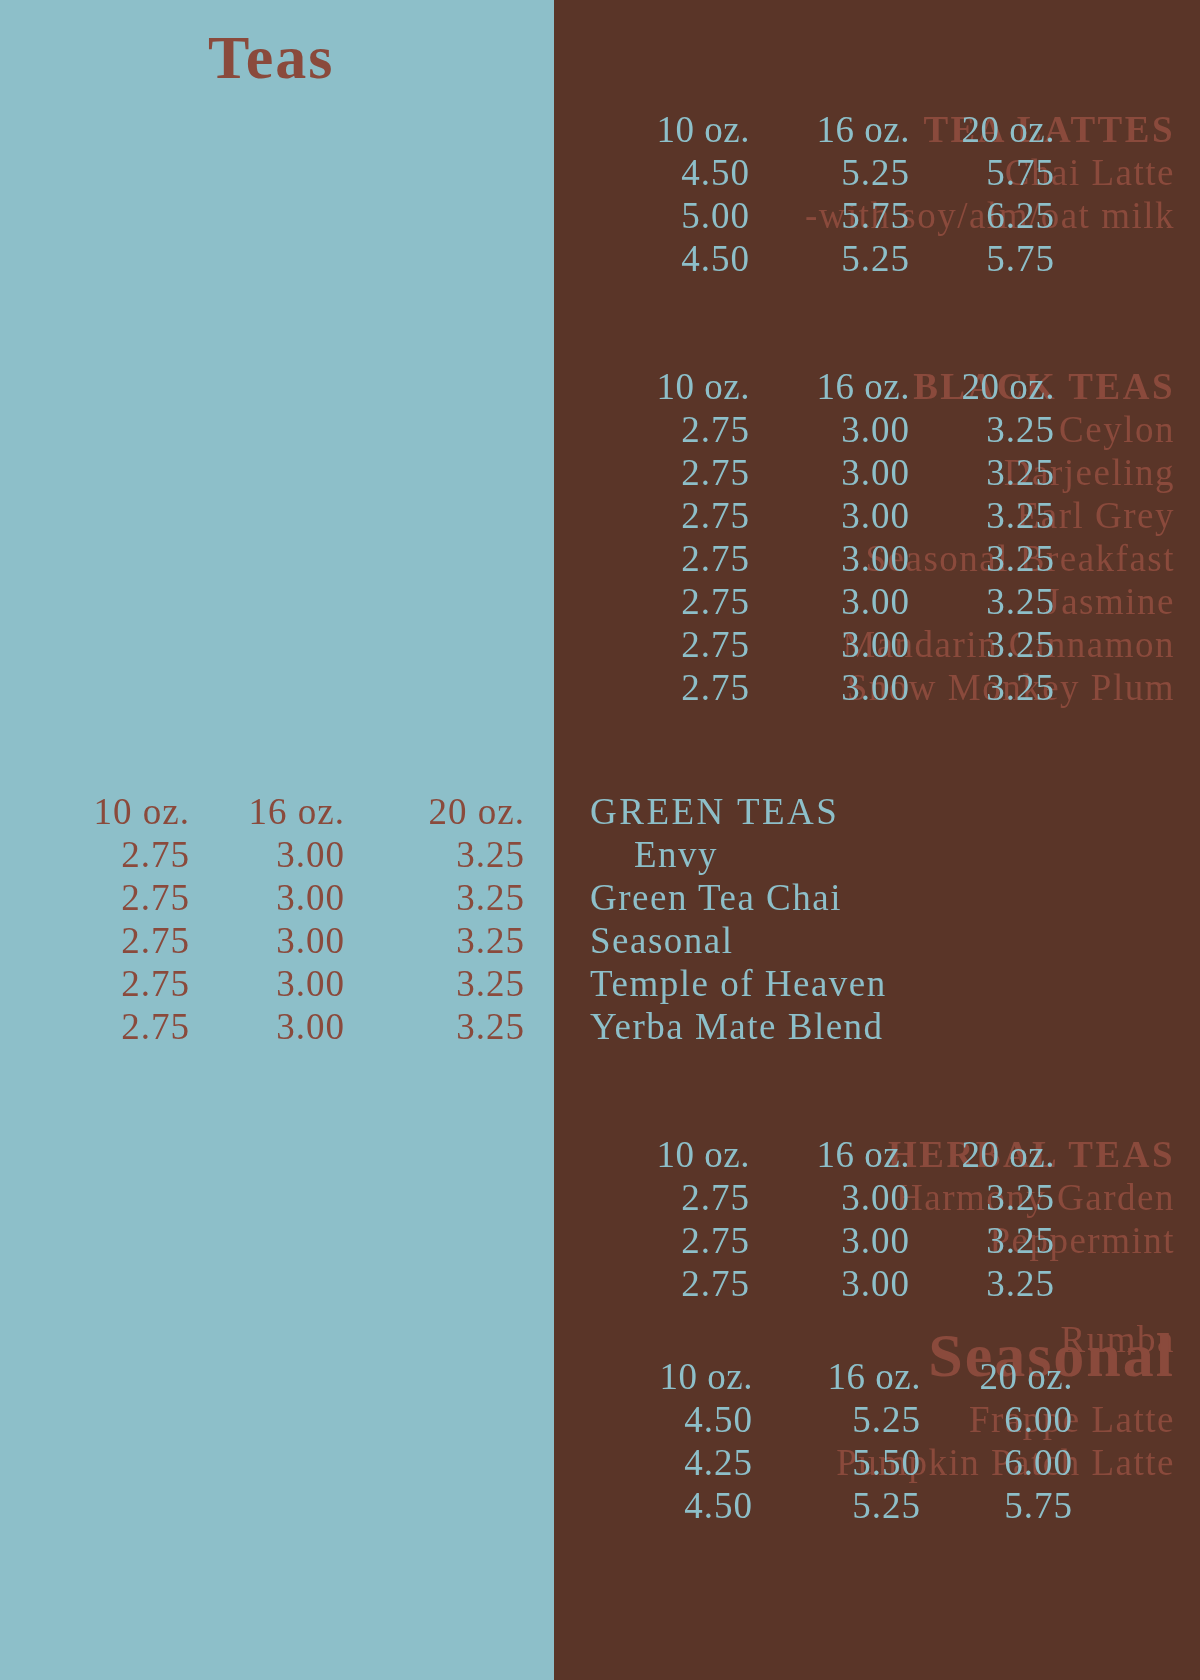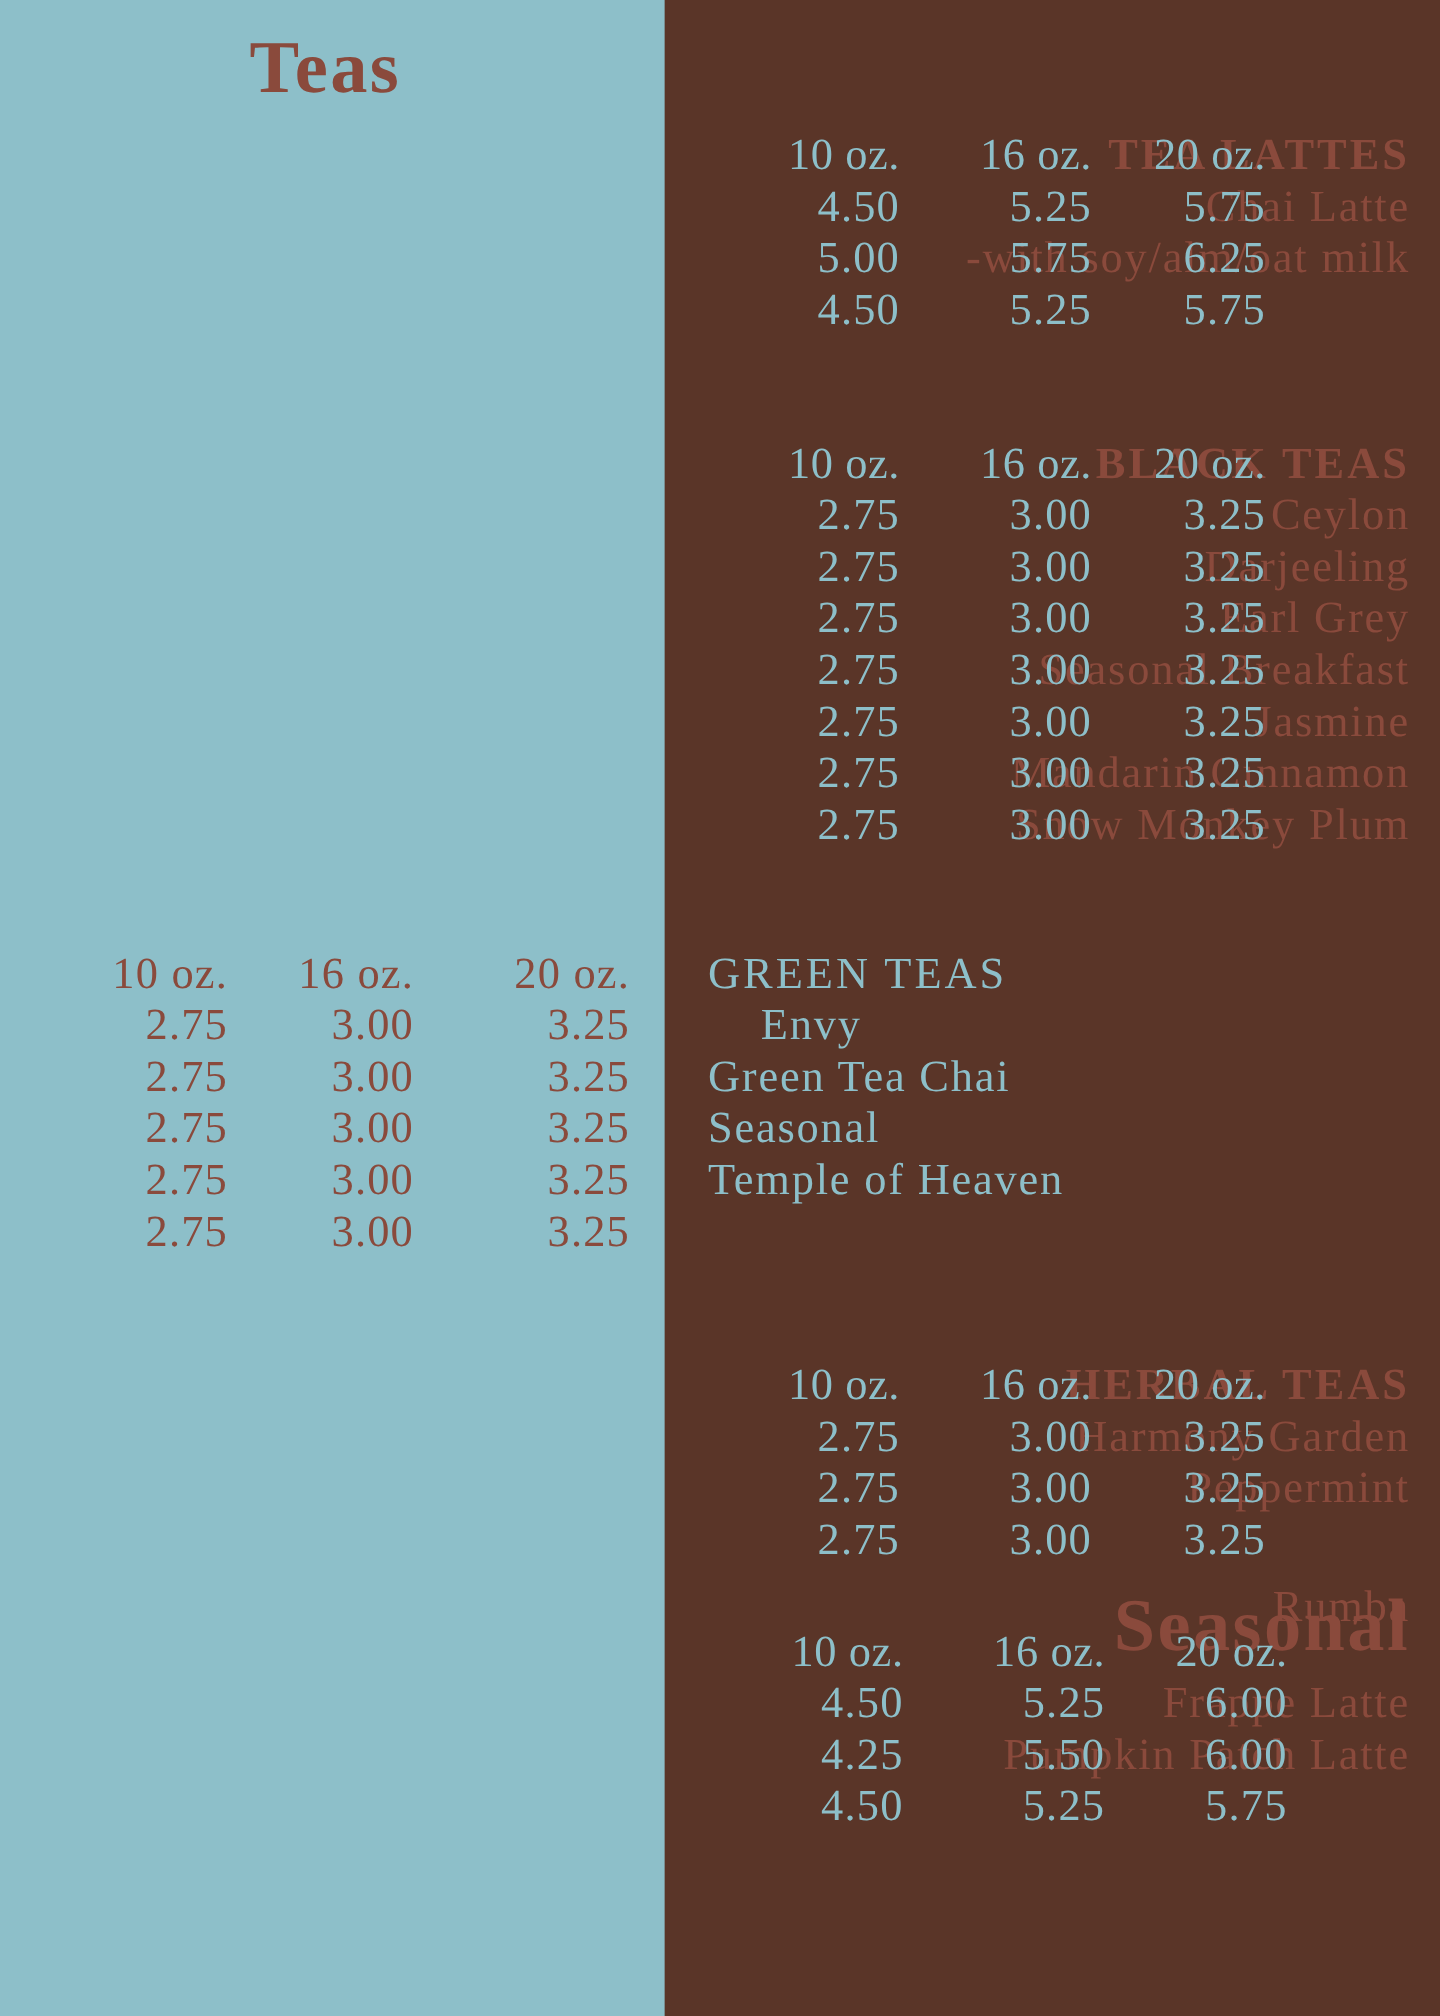--- a/index.html
+++ b/index.html
@@ -236,20 +236,21 @@
     <span class="c lc1">2.75</span>
     <span class="c lc2">3.00</span>
     <span class="c lc3">3.25</span>
   </div>
 
   <div class="right-name caps" style="left:590px; top:790px;">GREEN TEAS</div>
   <div class="right-name" style="left:590px; top:833px;margin-left:44px;">Envy</div>
   <div class="right-name" style="left:590px; top:876px;">Green Tea Chai</div>
   <div class="right-name" style="left:590px; top:919px;">Seasonal</div>
   <div class="right-name" style="left:590px; top:962px;">Temple of Heaven</div>
+  <div class="right-name" style="left:590px; top:1005px;">Yerba Mate Blend</div>
 
   <div class="left-text caps" style="top:1133px;margin-left:40px;">HERBAL TEAS</div>
   <div class="left-text" style="top:1176px;">Harmony Garden</div>
   <div class="left-text" style="top:1219px;">Peppermint</div>
   <div class="left-text" style="top:1318px;text-align:center;">Rumba</div>
 
   <div class="price-row header" style="left:600px; top:1133px;">
     <span class="c c1">10 oz.</span>
     <span class="c c2">16 oz.</span>
     <span class="c c3">20 oz.</span>

